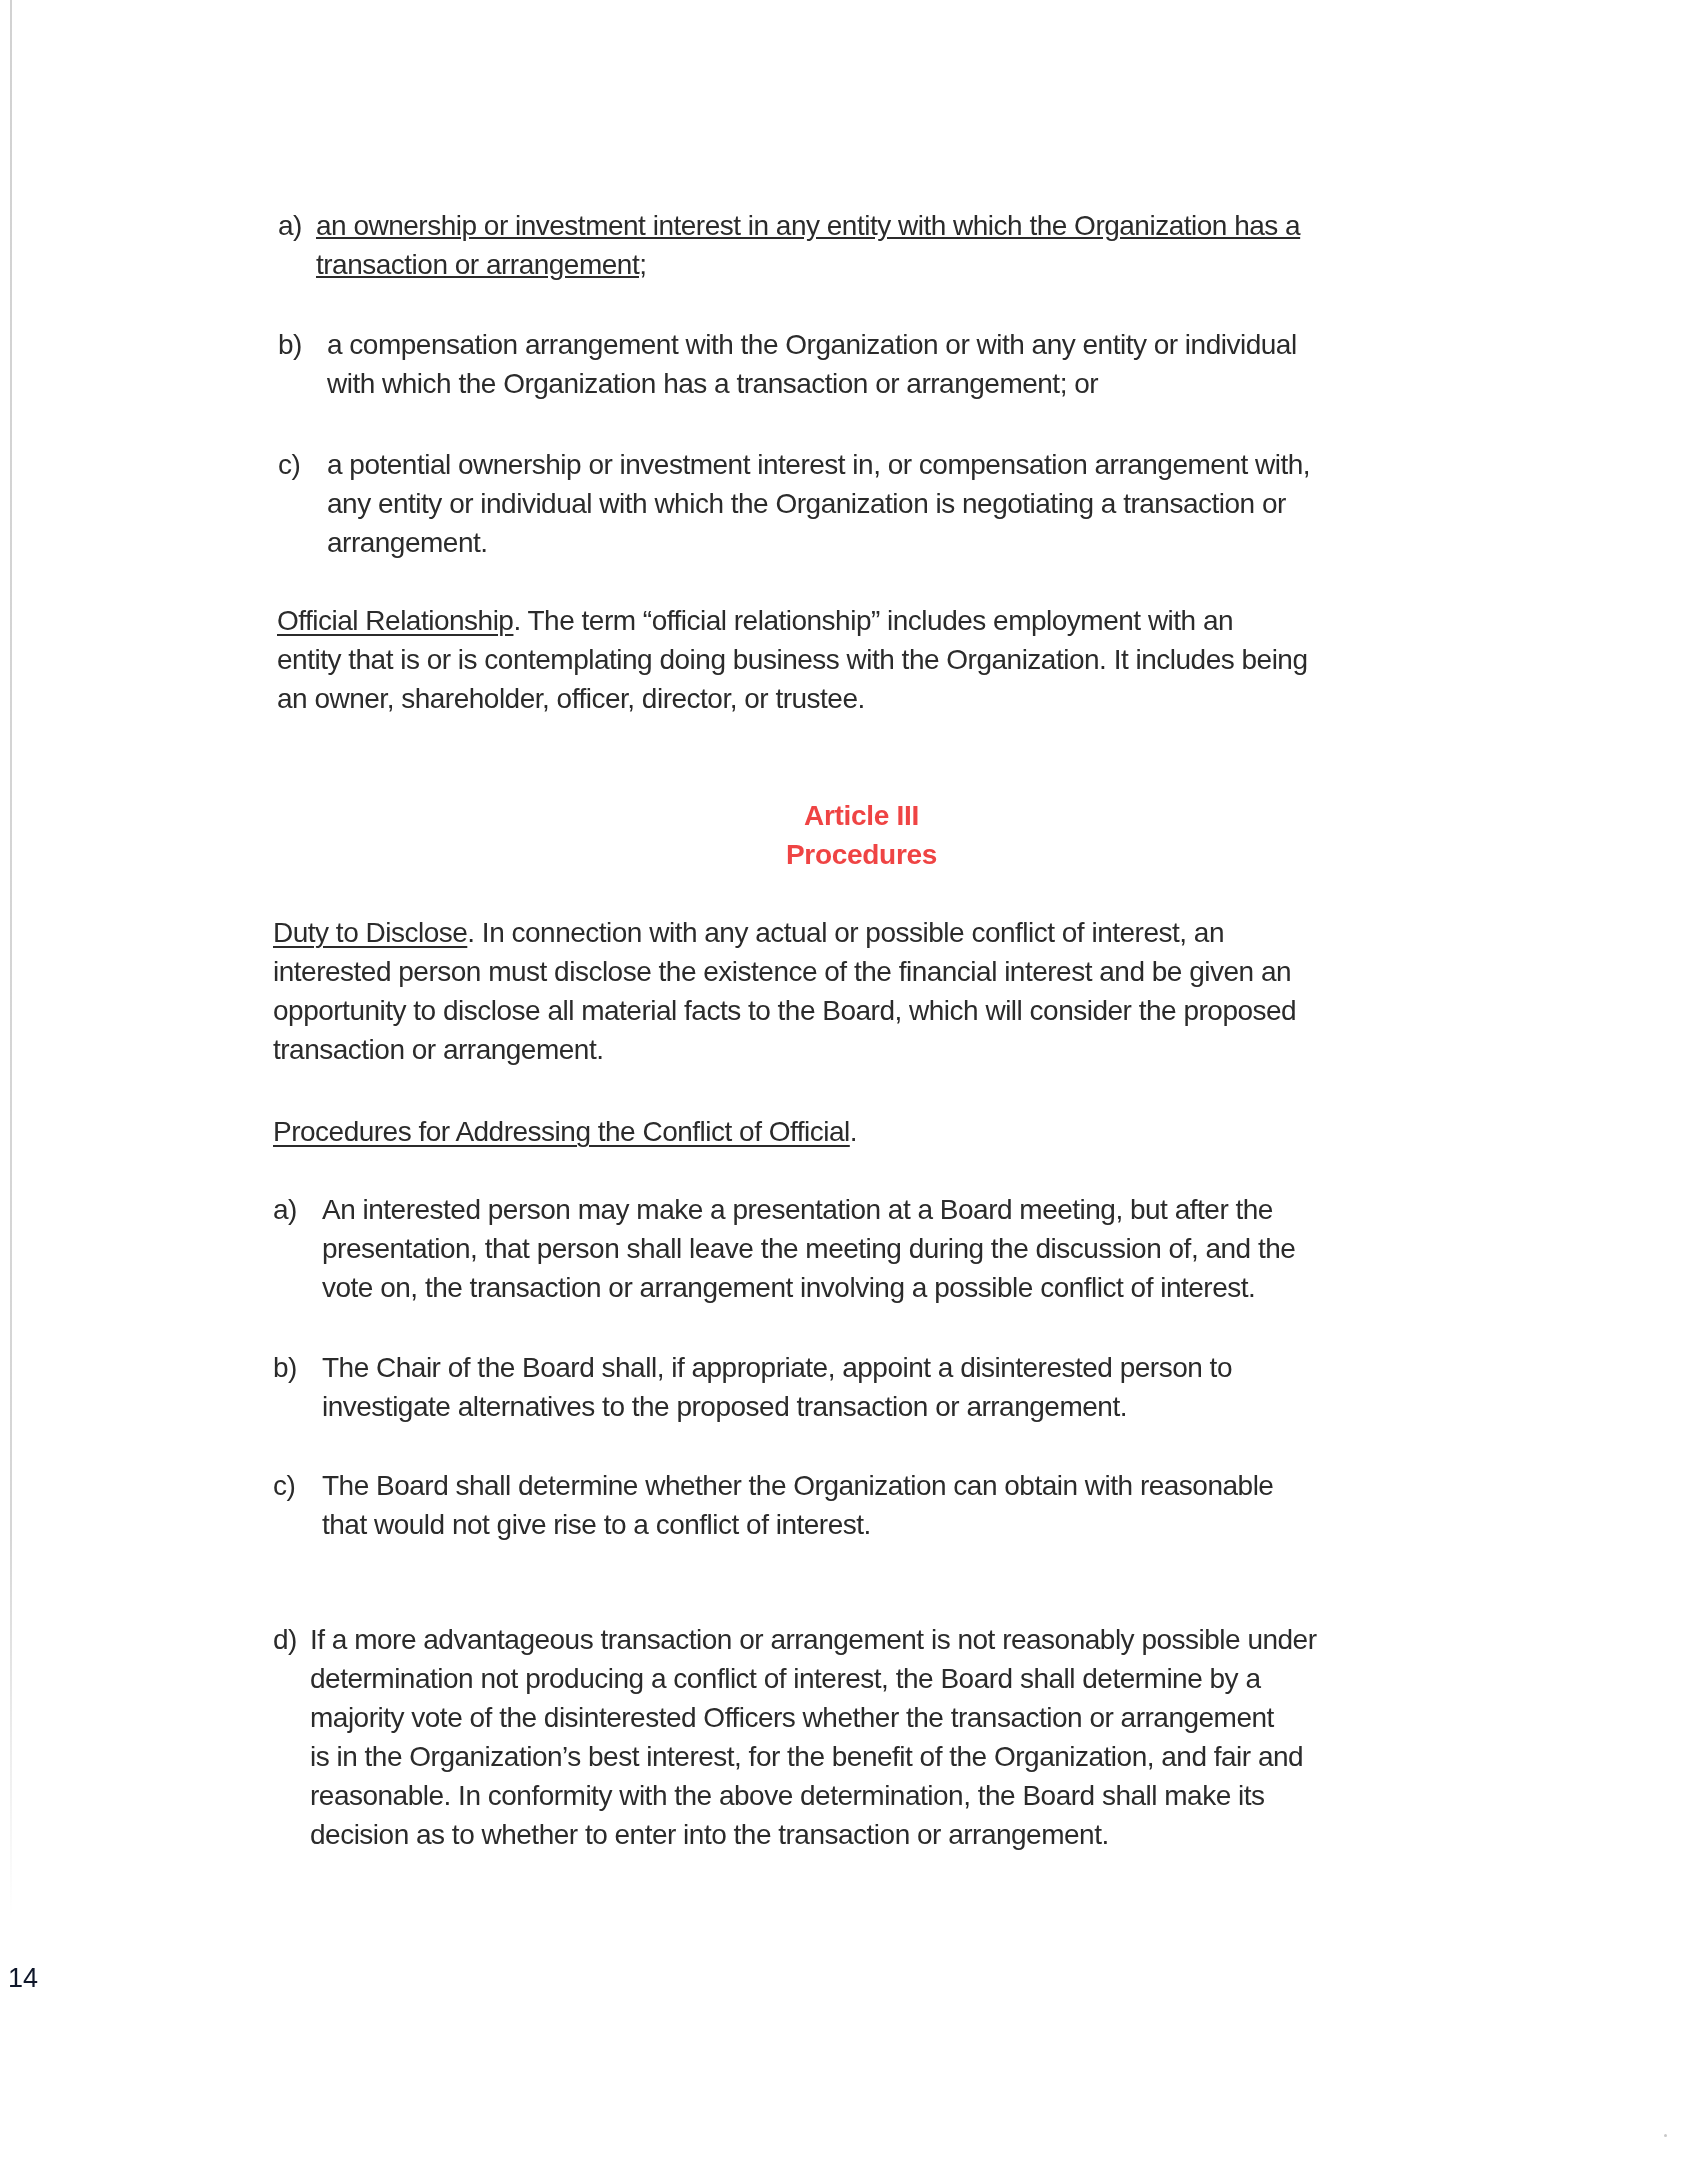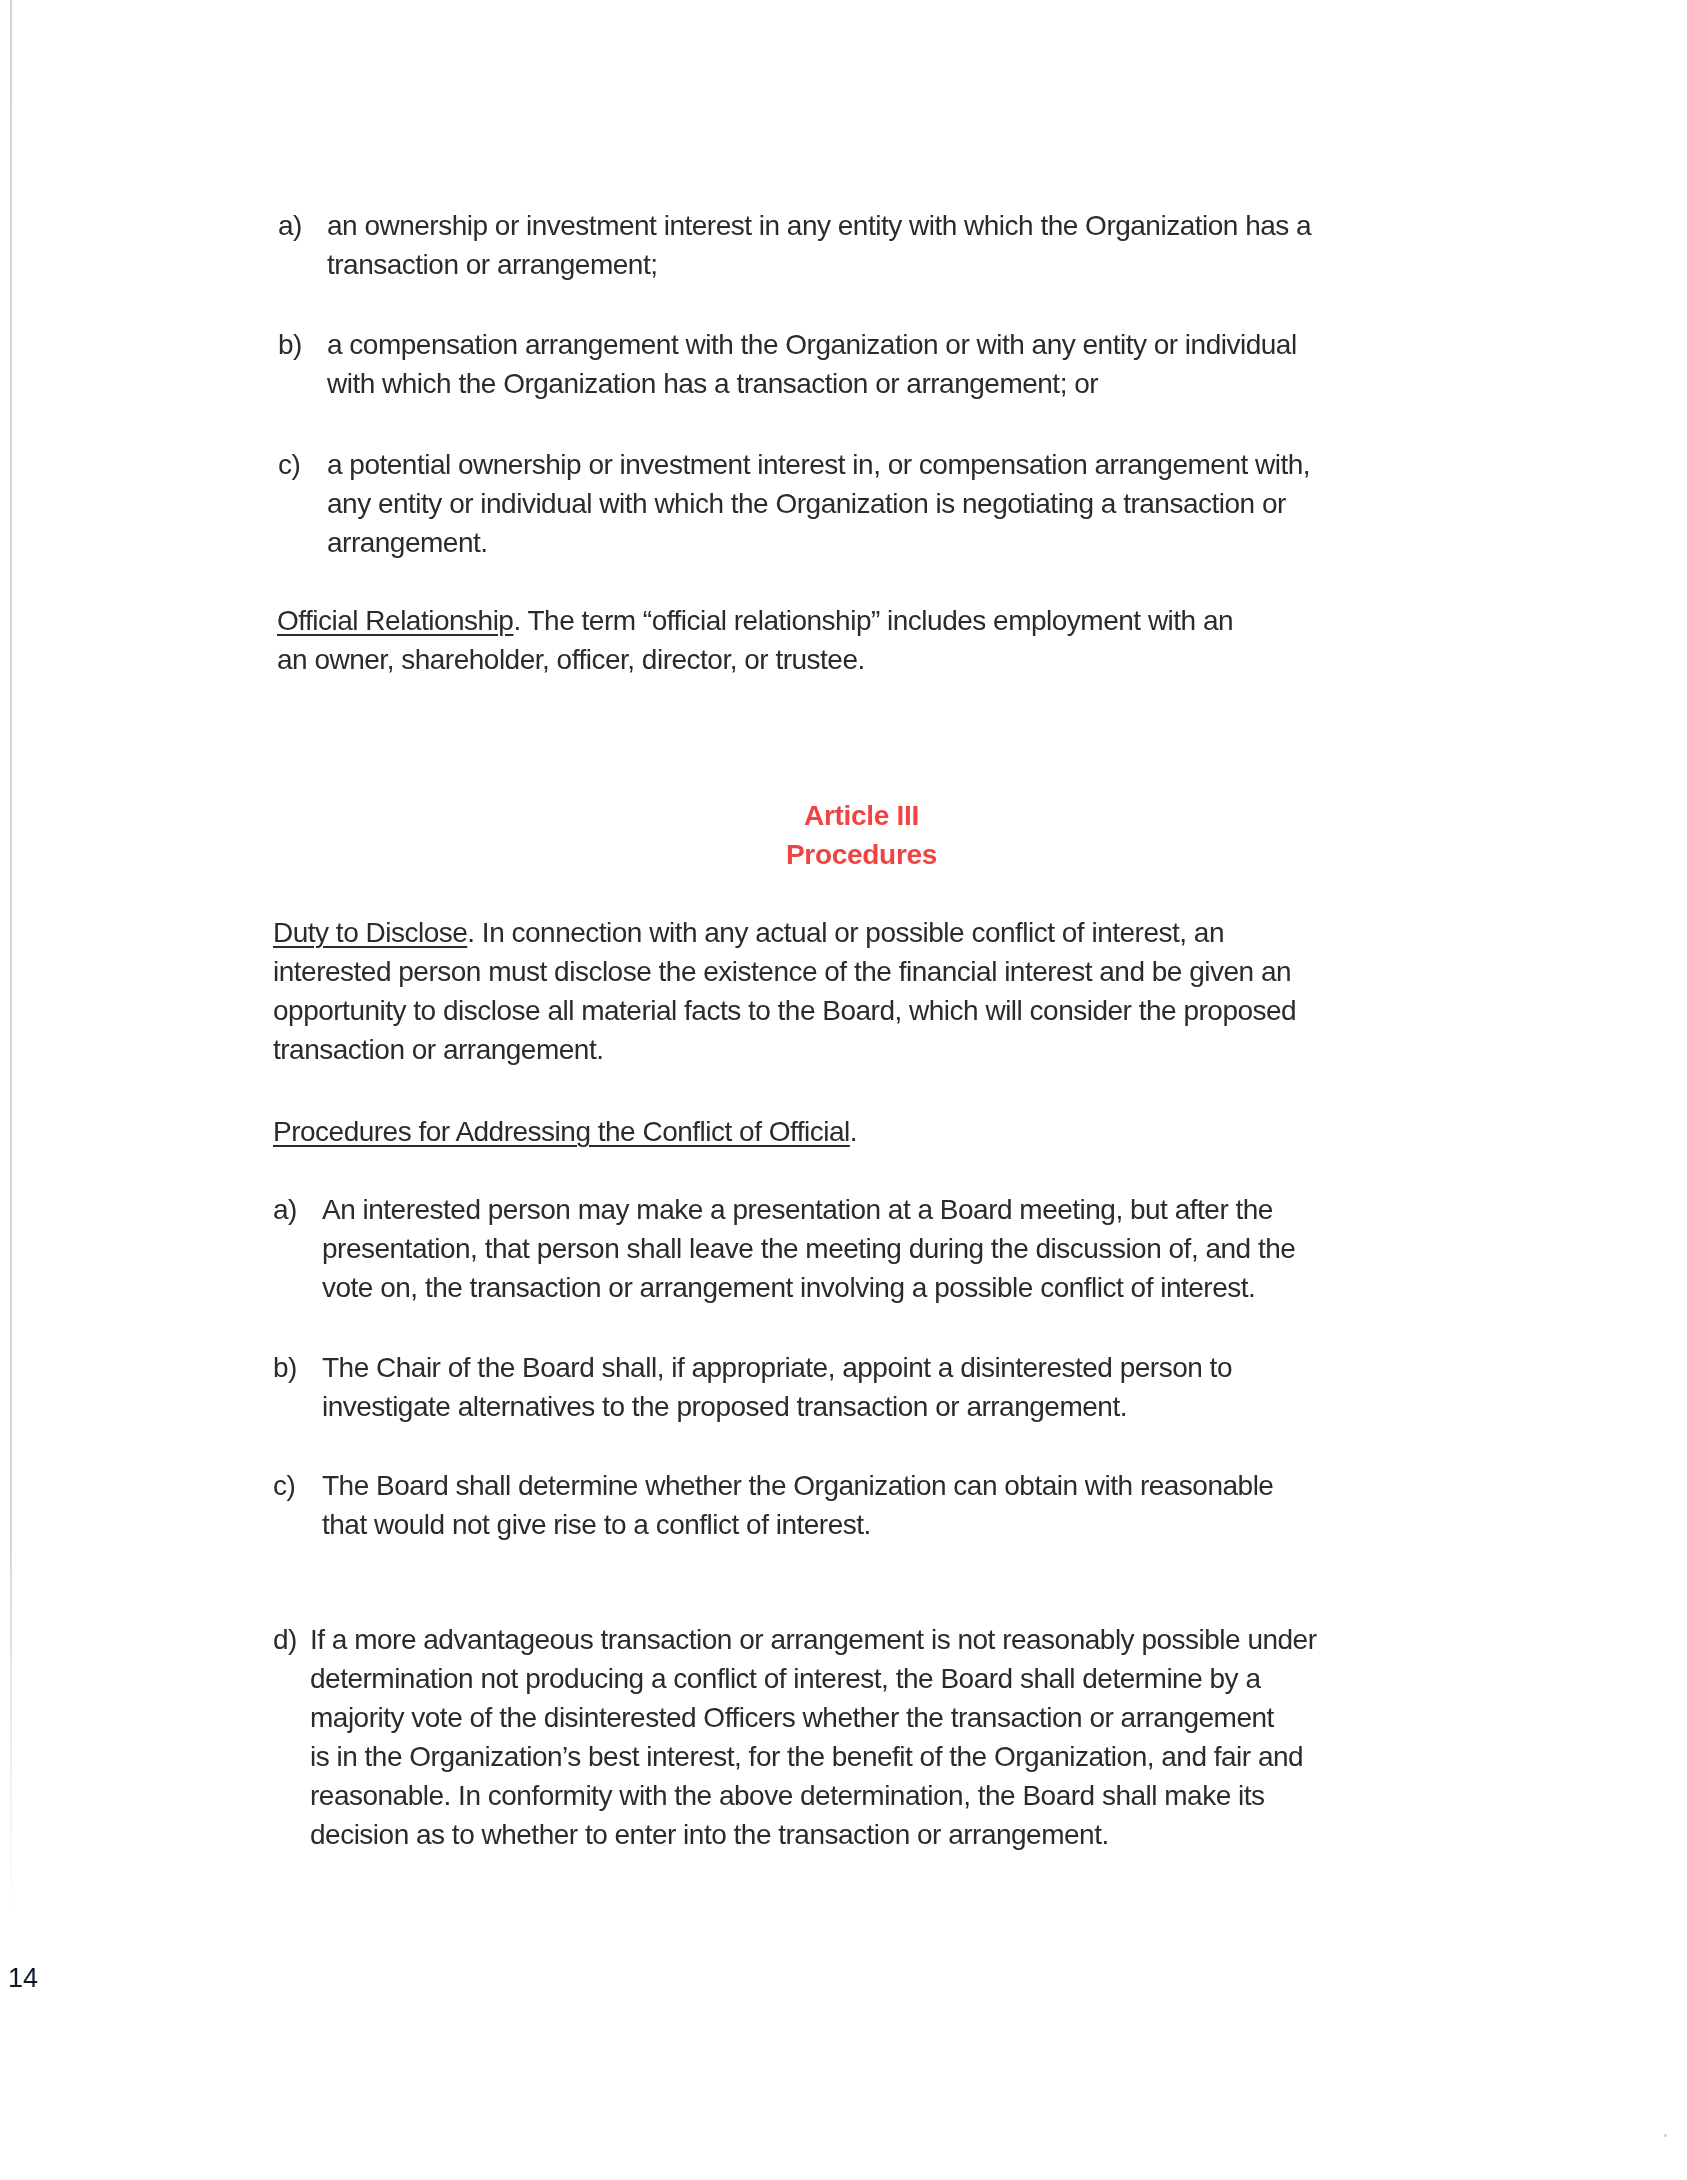--- a/index.html
+++ b/index.html
@@ -67,21 +67,21 @@
 </style>
 </head>
 <body>
 
 <div class="page-edge"></div>
 <div class="scan-dot"></div>
 
 <div class="block text" style="left:278px; top:206px; width:1261px;">
   <div class="item" style="left:0; top:0;">
     <span class="marker">a)</span>
-    <div class="item-body" style="left:49px;">
+    <div class="item-body" style="left:38px;text-decoration:underline;">
       <span class="line">an ownership or investment interest in any entity with which the Organization has a</span>
       <span class="line">transaction or arrangement;</span>
     </div>
   </div>
   <div class="item" style="left:0; top:119px;">
     <span class="marker">b)</span>
     <div class="item-body" style="left:49px;">
       <span class="line">a compensation arrangement with the Organization or with any entity or individual</span>
       <span class="line">with which the Organization has a transaction or arrangement; or</span>
     </div>
@@ -91,20 +91,21 @@
     <div class="item-body" style="left:49px;">
       <span class="line">a potential ownership or investment interest in, or compensation arrangement with,</span>
       <span class="line">any entity or individual with which the Organization is negotiating a transaction or</span>
       <span class="line">arrangement.</span>
     </div>
   </div>
 </div>
 
 <div class="block text" style="left:277px; top:601px;">
   <span class="line"><span class="u">Official Relationship</span><span>. The term “official relationship” includes employment with an</span></span>
+  <span class="line">entity that is or is contemplating doing business with the Organization. It includes being</span>
   <span class="line">an owner, shareholder, officer, director, or trustee.</span>
 </div>
 
 <div class="heading" style="top:796px; padding-left:36px; box-sizing:border-box;">Article III</div>
 <div class="heading" style="top:835px; padding-left:36px; box-sizing:border-box;">Procedures</div>
 
 <div class="block text" style="left:273px; top:913px;">
   <span class="line"><span class="u">Duty to Disclose</span><span>. In connection with any actual or possible conflict of interest, an</span></span>
   <span class="line">interested person must disclose the existence of the financial interest and be given an</span>
   <span class="line">opportunity to disclose all material facts to the Board, which will consider the proposed</span>

